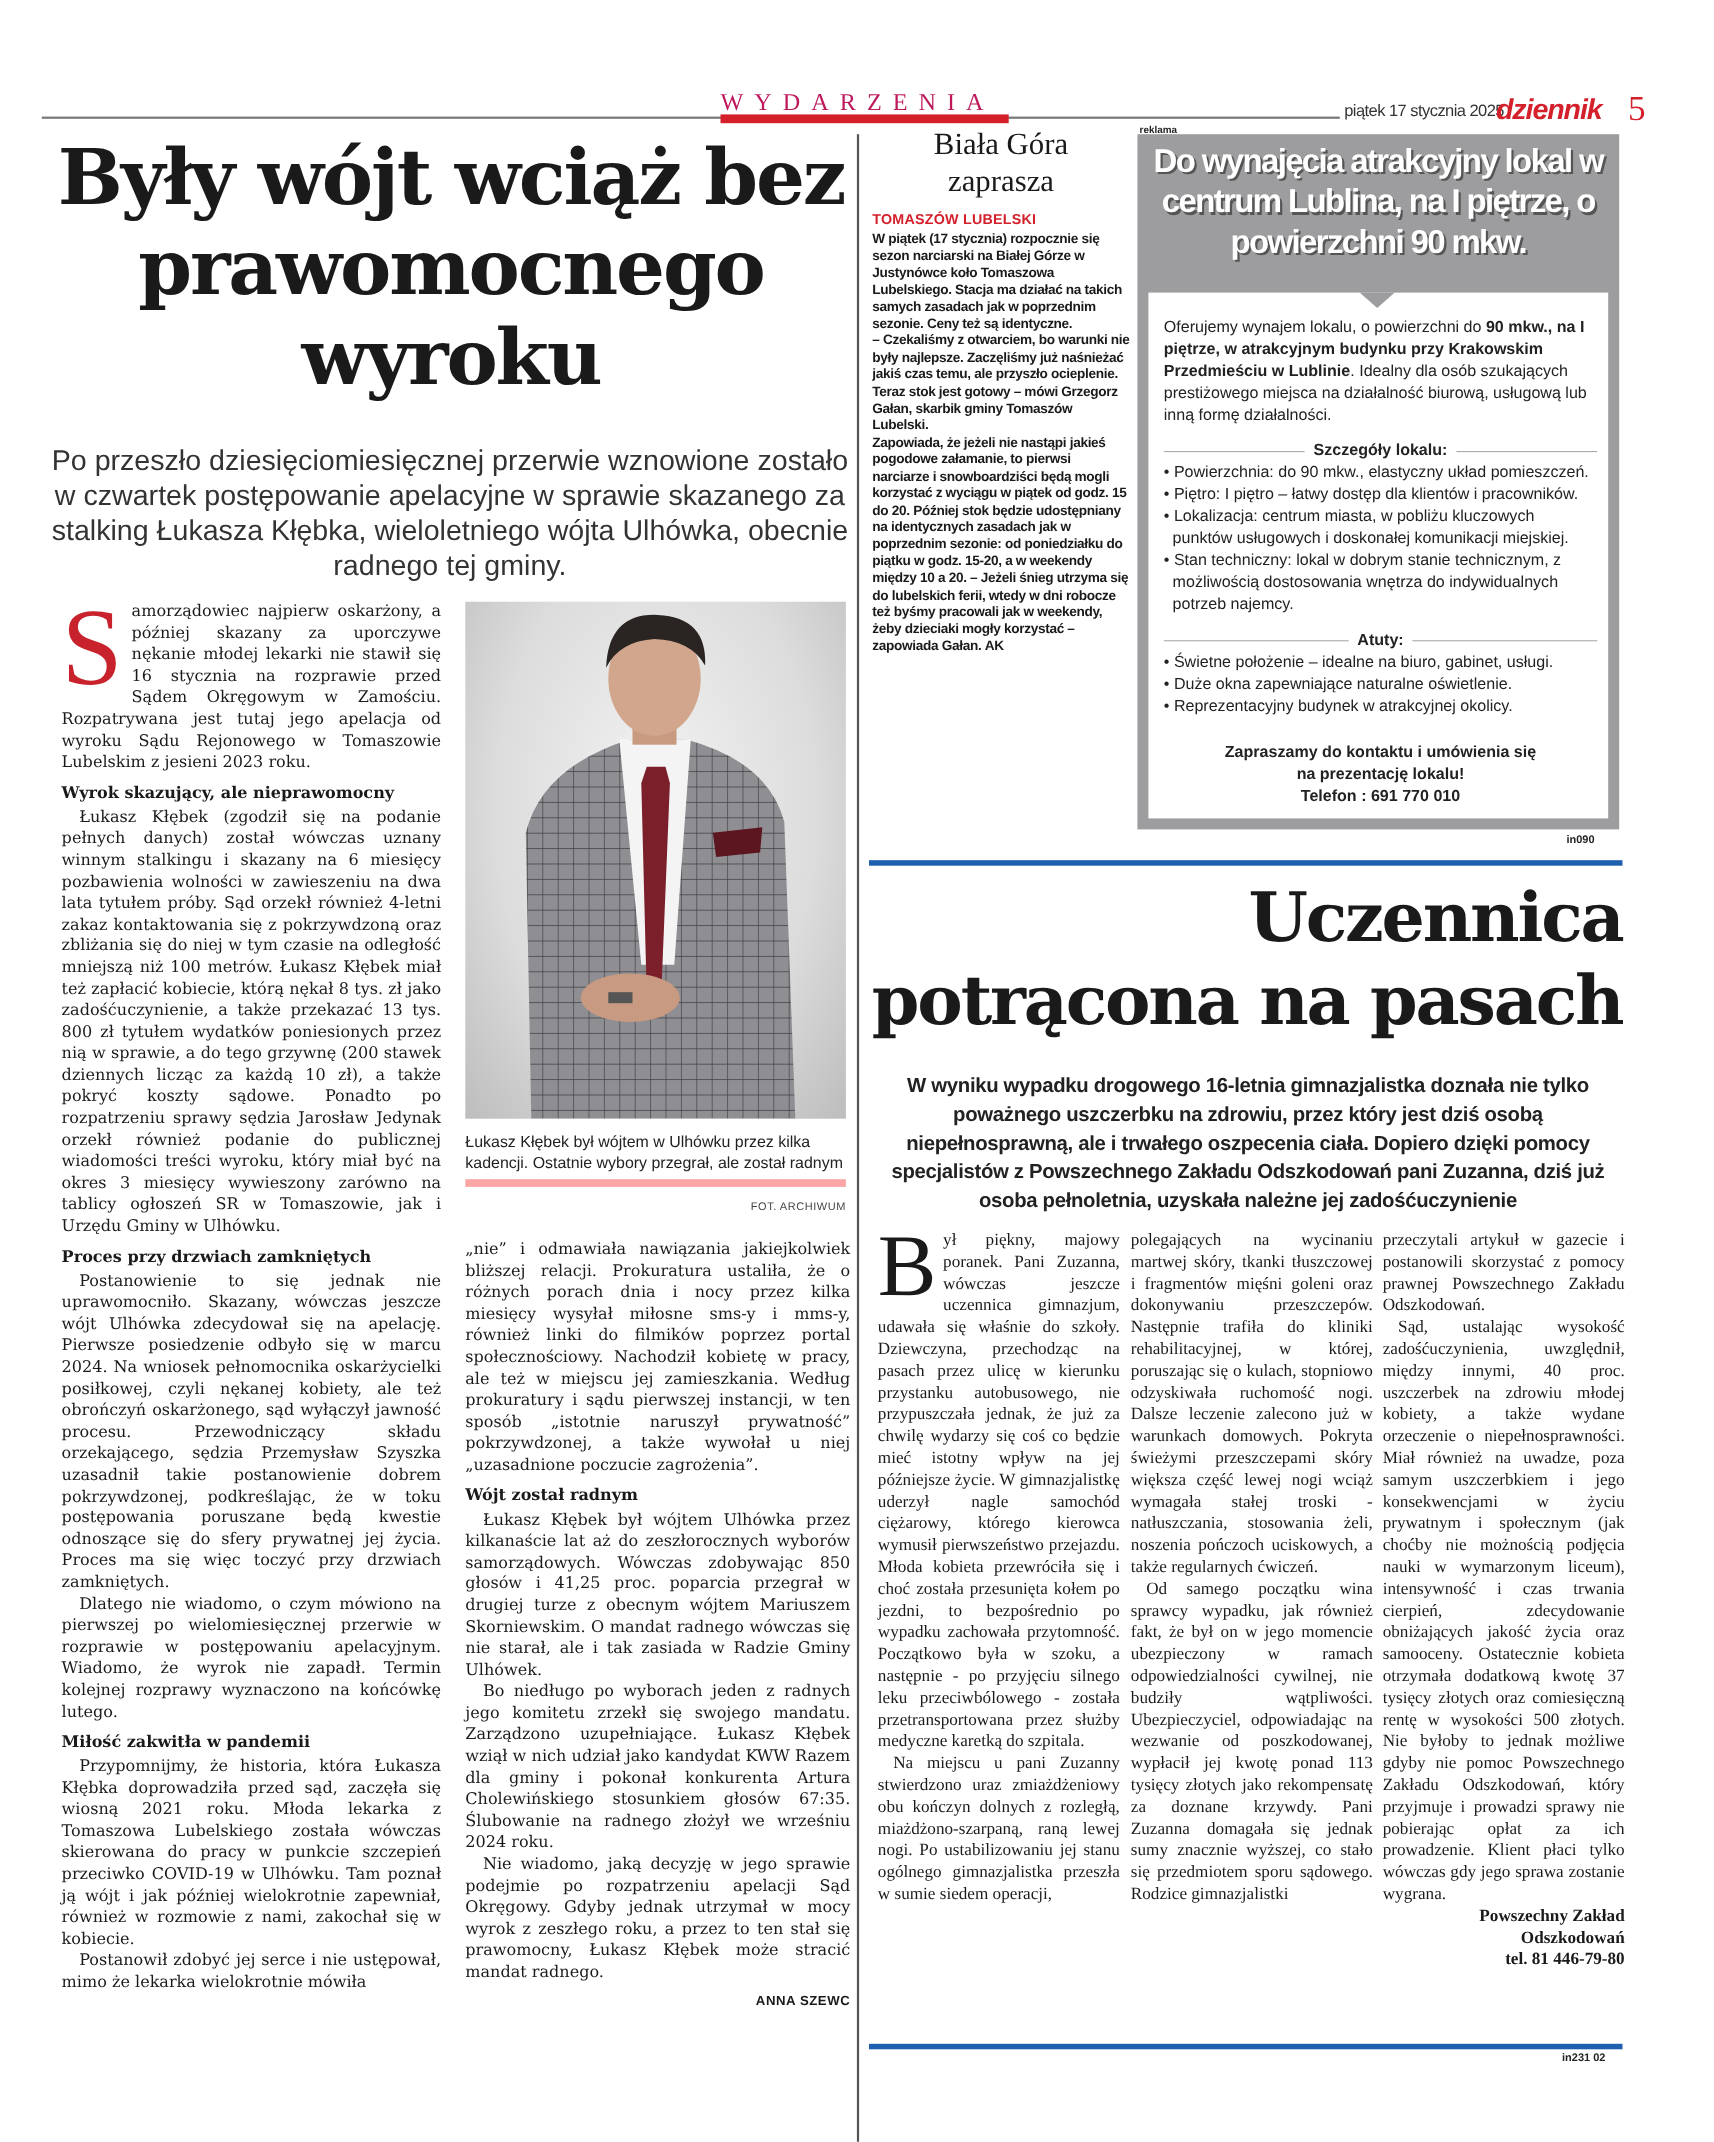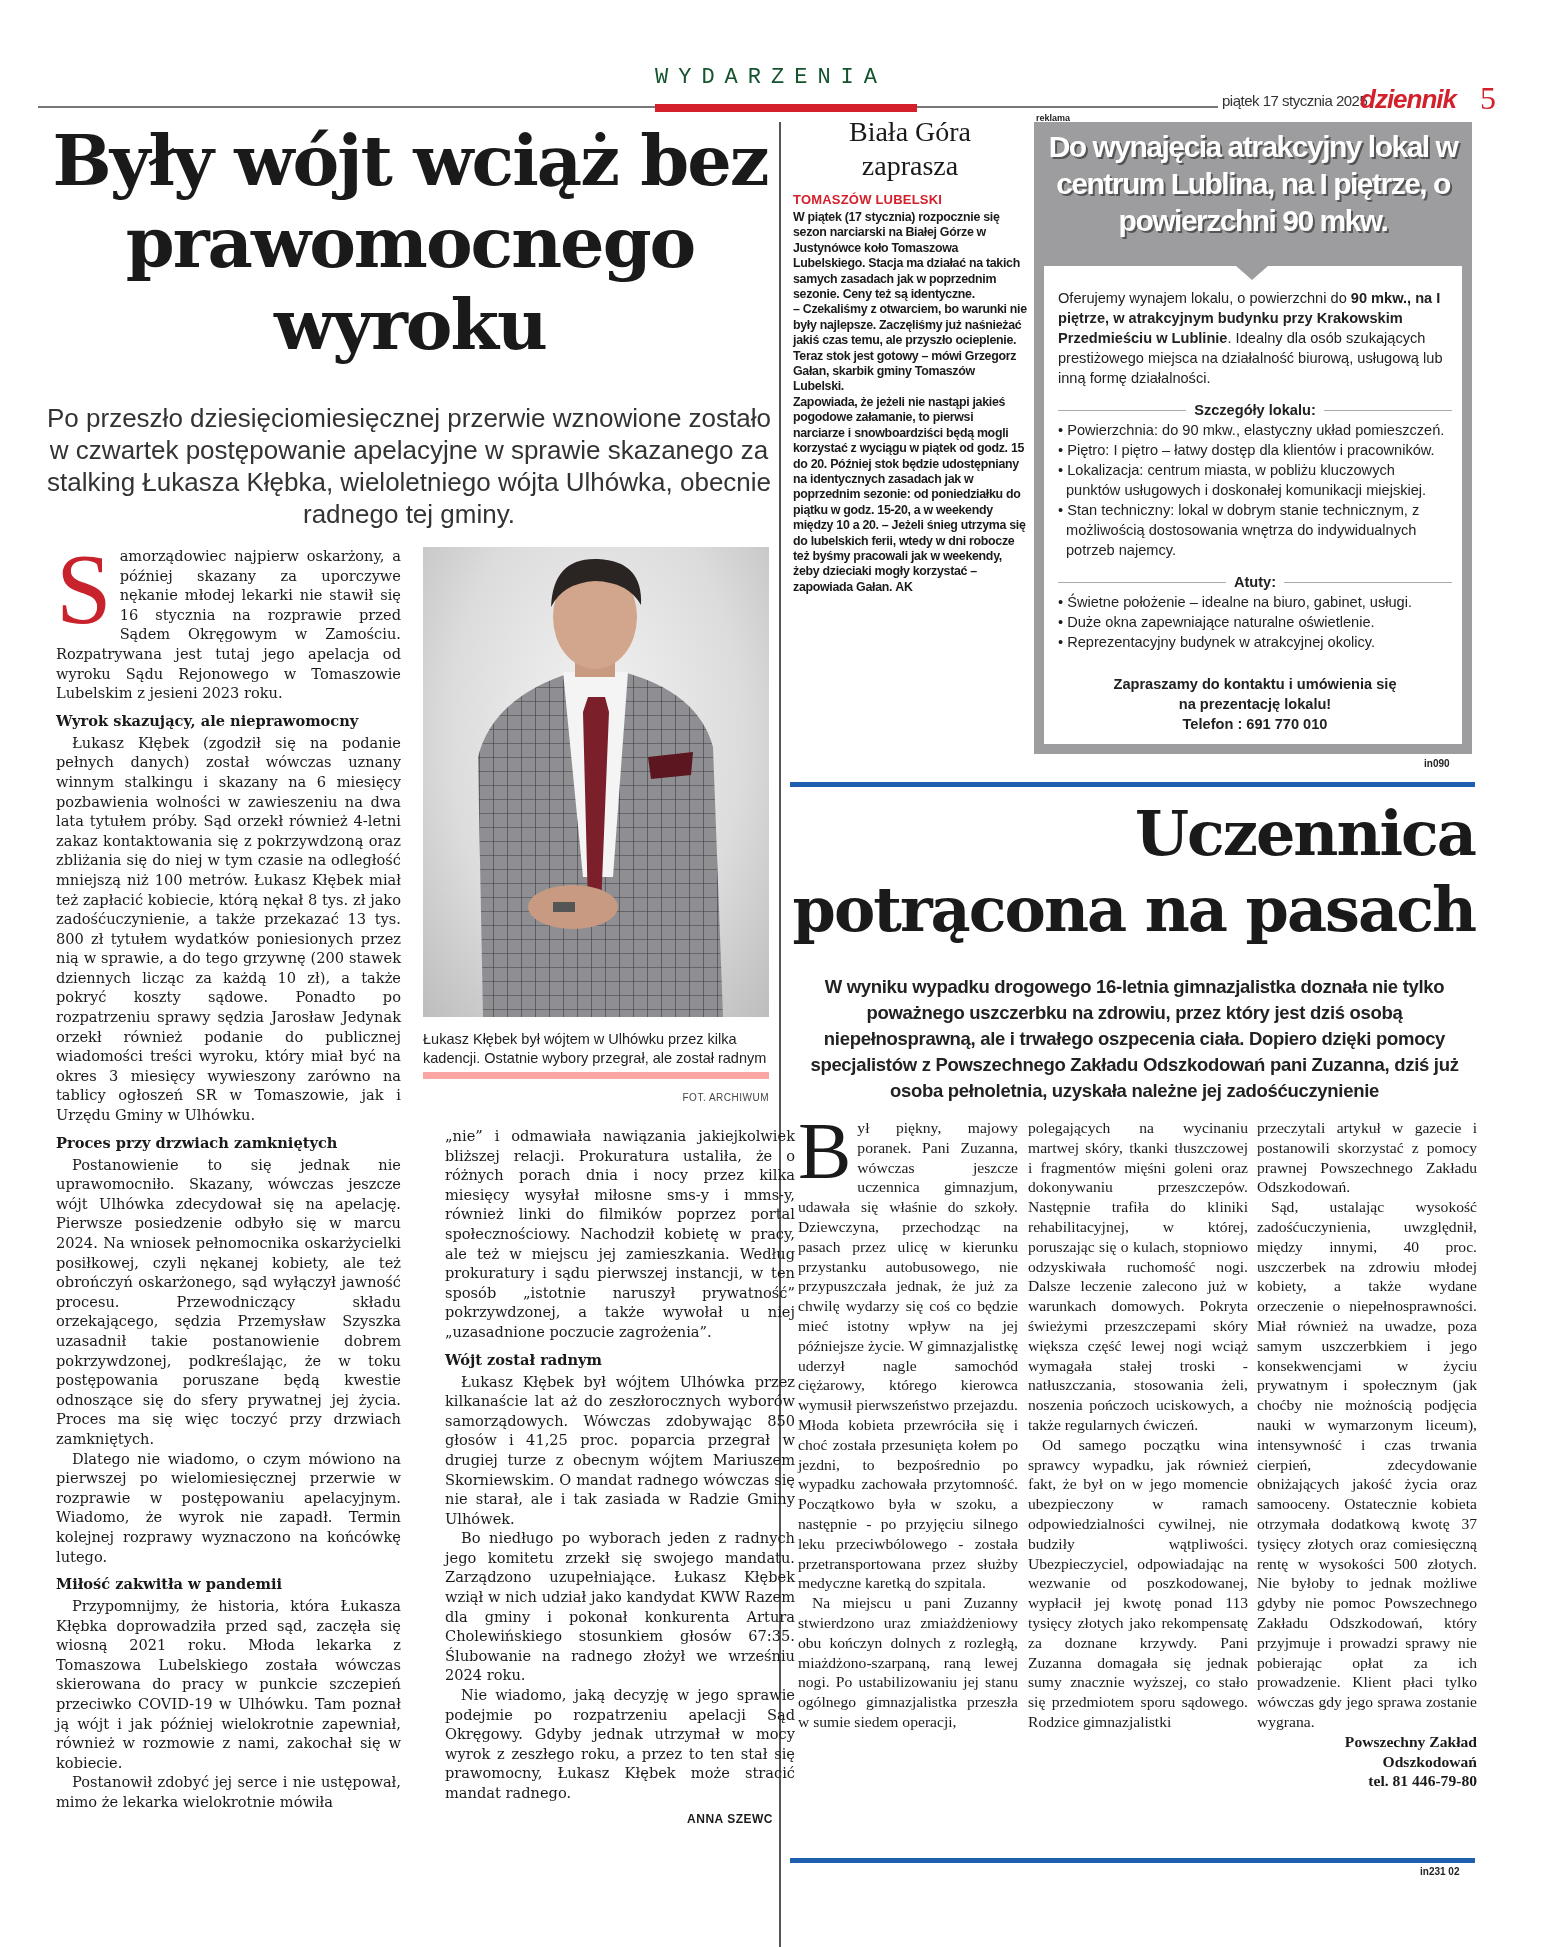--- a/index.html
+++ b/index.html
@@ -1,41 +1,41 @@
 <!DOCTYPE html>
 <html><head>
 <meta charset="utf-8">
 <style>
   * { box-sizing: border-box; margin: 0; padding: 0; }
   html, body { width: 1558px; height: 1947px; background: #fff; overflow: hidden; }
   body { position: relative; font-family: "DejaVu Serif", serif; color: #1a1a1a; }
   .abs { position: absolute; }
 
   
-  .section-label { left: 655px; top: 65px; font-family: Liberation Mono, monospace; font-size: 22px; letter-spacing: 10px; color: #14532d; font-weight: 300; }
+  .section-label { left: 655px; top: 80px; font-family: Liberation Serif, serif; font-size: 22px; letter-spacing: 10px; color: #be185d; font-weight: 300; }
   .header-rule { left: 38px; top: 106px; width: 1180px; height: 2px; background: #777; }
   .section-bar { left: 655px; top: 104px; width: 262px; height: 8px; background: #d4202b; }
   .header-date { left: 1222px; top: 92px; font-family: "Liberation Sans", sans-serif; font-size: 15px; color: #333; letter-spacing: -0.5px; }
   .brand { left: 1360px; top: 84px; font-family: "Liberation Sans", sans-serif; font-weight: 900; font-size: 26px; color: #d4202b; letter-spacing: -1px; font-style: italic; }
   .page-num { left: 1480px; top: 80px; font-family: "Liberation Serif", serif; font-size: 32px; color: #d4202b; }
 
   
   .vrule { background: #555; width: 2px; }
 
   
   .a1-headline { left: 40px; top: 120px; width: 740px; text-align: center; font-family: "DejaVu Serif", serif; font-weight: bold; font-size: 70px; line-height: 82px; letter-spacing: -2px; color: #1a1a1a; }
   .a1-lede { left: 44px; top: 402px; width: 730px; text-align: center; font-family: "Liberation Sans", sans-serif; font-size: 26px; line-height: 32px; color: #333; font-weight: 400; }
   .body-text { font-family: "DejaVu Serif", serif; font-size: 14.6px; line-height: 19.6px; text-align: justify; color: #1a1a1a; hyphens: auto; }
   .body-text p { text-indent: 16px; }
   .body-text p.noindent { text-indent: 0; }
   .body-text h3 { font-family: "DejaVu Serif", serif; font-size: 14.6px; font-weight: bold; margin: 8px 0 2px 0; line-height: 20px; }
   .dropcap { float: left; font-family: "Liberation Serif", serif; color: #c8232c; font-size: 100px; line-height: 78px; margin: 4px 8px 0 0; }
   .dropcap-dark { color: #1a1a1a; font-size: 80px; line-height: 62px; margin: 2px 6px 0 0; }
   .a1-col1 { left: 56px; top: 546px; width: 345px; }
-  .a1-col2 { left: 445px; top: 1126px; width: 350px; }
+  .a1-col2 { left: 423px; top: 1126px; width: 350px; }
   .photo { left: 423px; top: 547px; width: 346px; height: 470px; background: radial-gradient(ellipse at 50% 40%, #f3f3f3 0%, #dcdcdc 60%, #bdbdbd 100%); overflow: hidden; }
   .photo svg { width: 100%; height: 100%; display: block; }
   .caption { left: 423px; top: 1030px; width: 346px; font-family: "Liberation Sans", sans-serif; font-size: 14.5px; line-height: 19px; color: #222; padding-bottom: 4px; border-bottom: 7px solid #fca5a5; }
   .photo-credit { left: 423px; top: 1092px; width: 346px; text-align: right; font-family: "Liberation Sans", sans-serif; font-size: 10px; color: #444; letter-spacing: 0.5px; }
   .byline { left: 600px; top: 1812px; width: 173px; text-align: right; font-family: "Liberation Sans", sans-serif; font-weight: bold; font-size: 12px; letter-spacing: 0.5px; }
 
   
   .bg-title { left: 790px; top: 115px; width: 240px; text-align: center; font-family: "Liberation Serif", serif; font-size: 28px; line-height: 34px; color: #1a1a1a; }
   .bg-loc { left: 793px; top: 192px; font-family: "Liberation Sans", sans-serif; font-weight: bold; font-size: 13px; color: #d4202b; letter-spacing: 0.2px; }
   .bg-body { left: 793px; top: 210px; width: 235px; font-family: "Liberation Sans", sans-serif; font-size: 12.4px; line-height: 15.4px; color: #1a1a1a; font-weight: bold; letter-spacing: -0.3px; }

